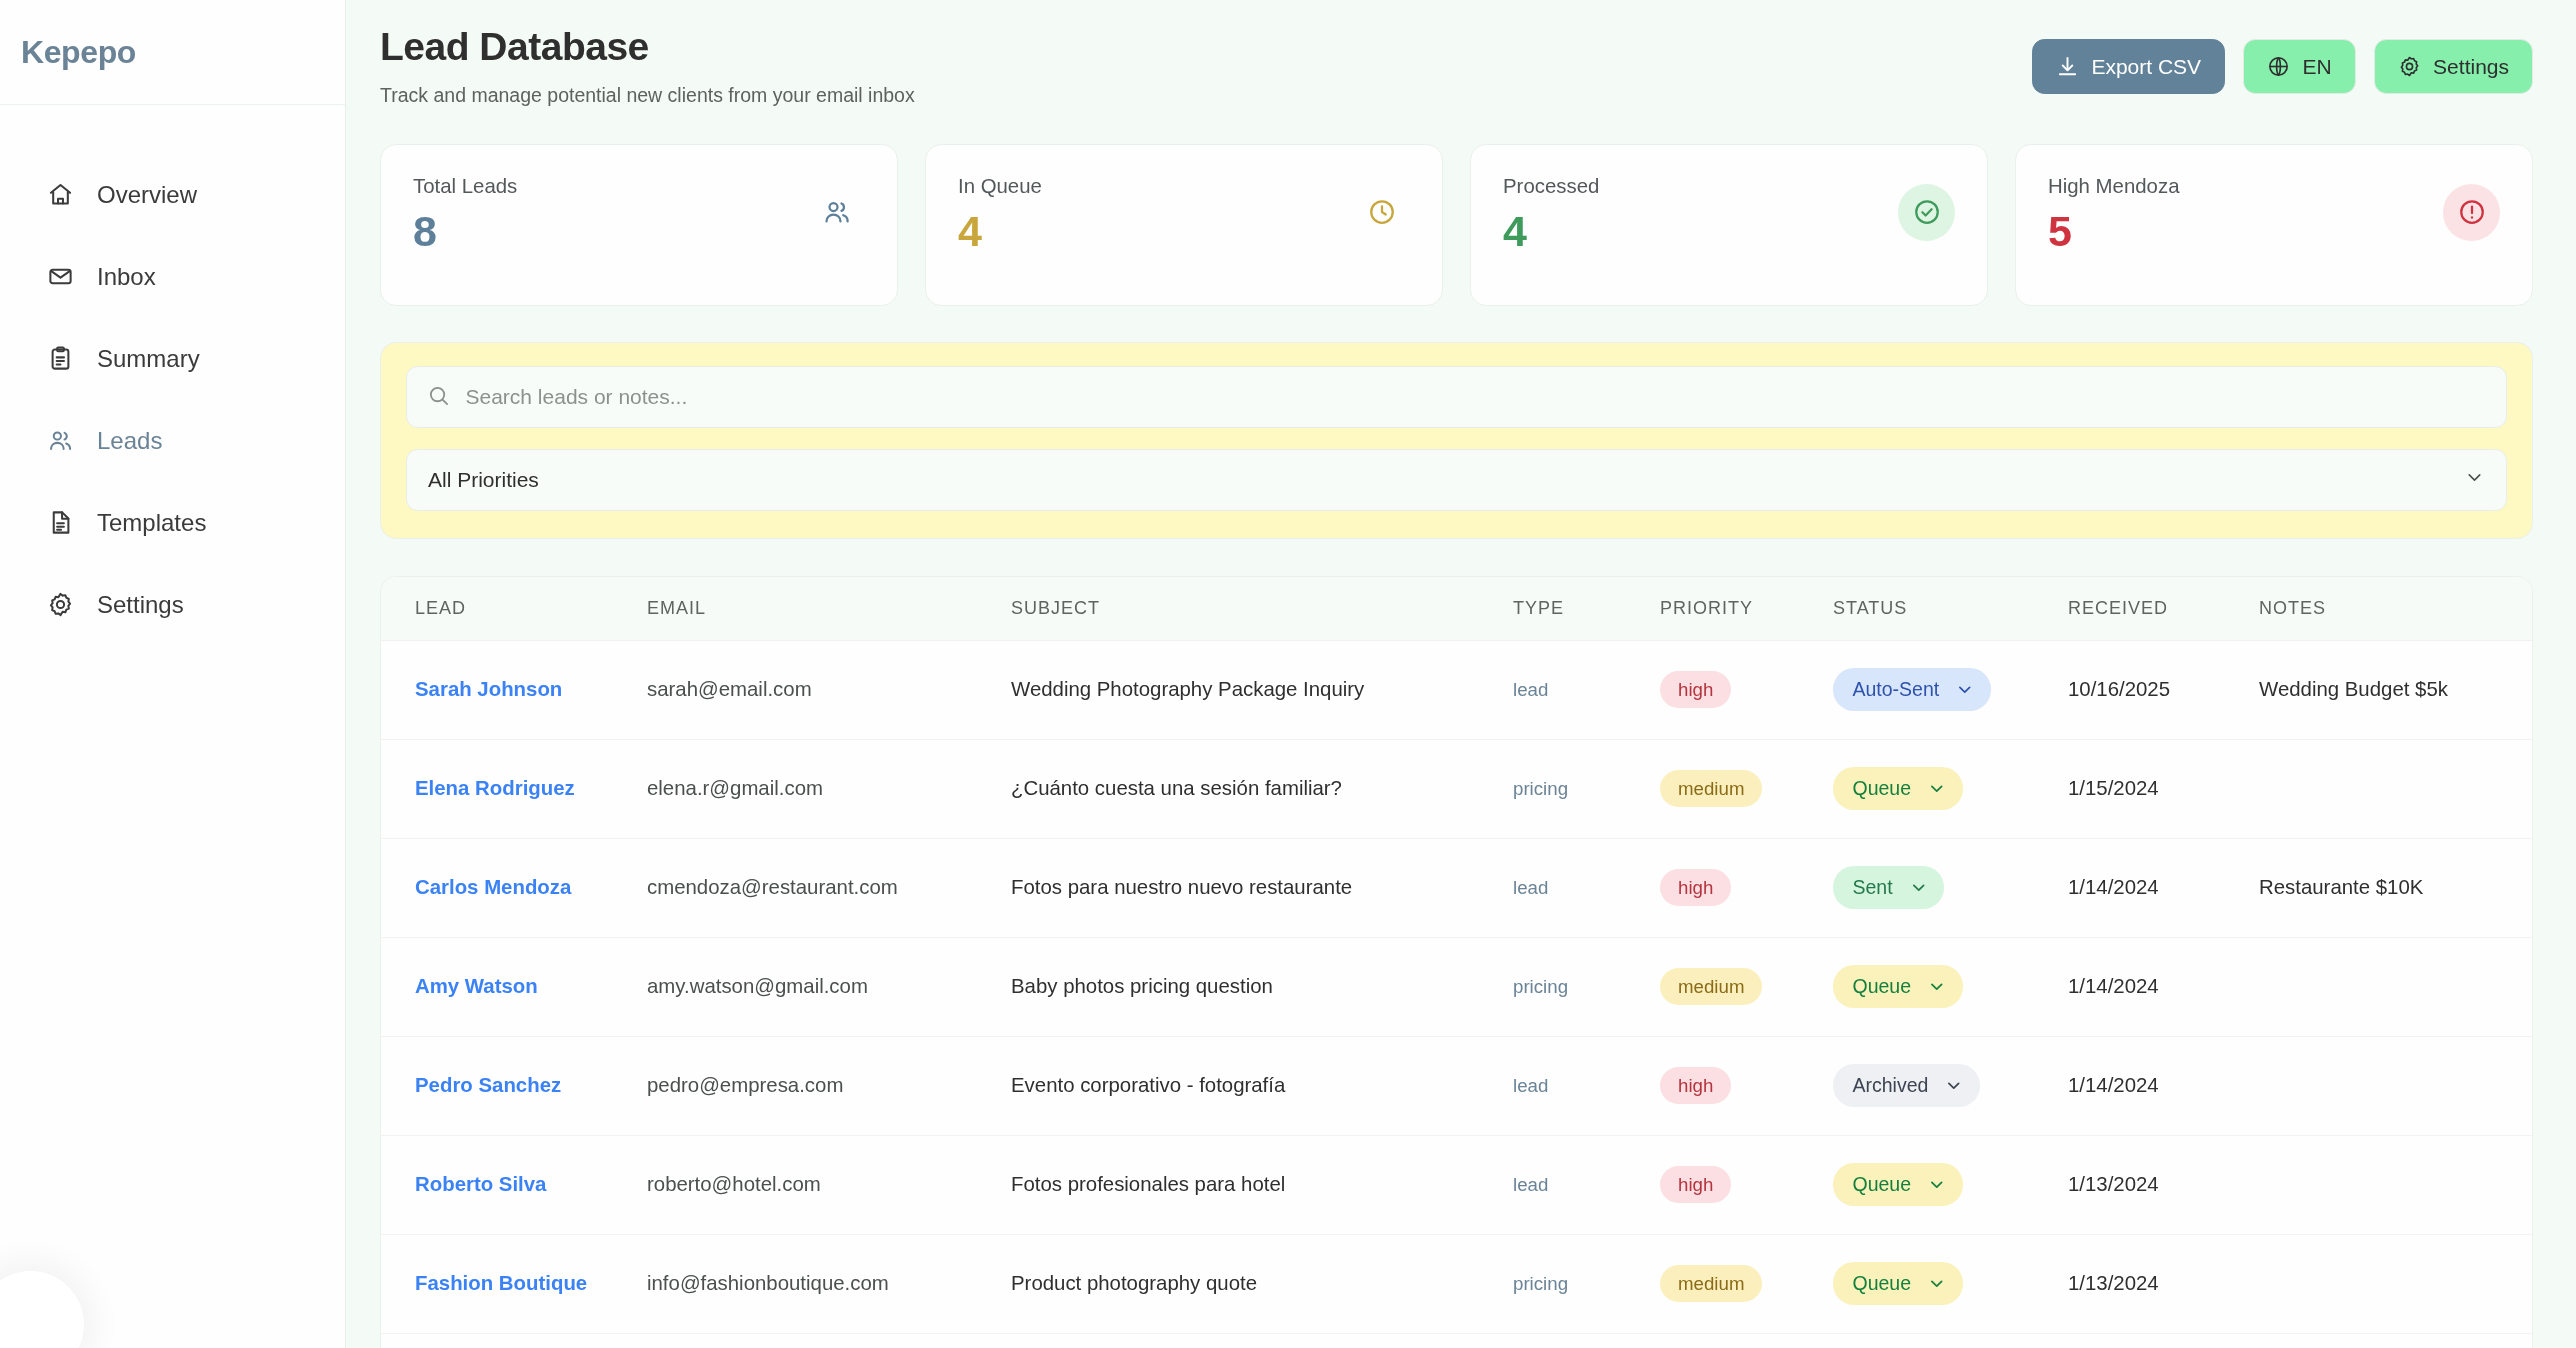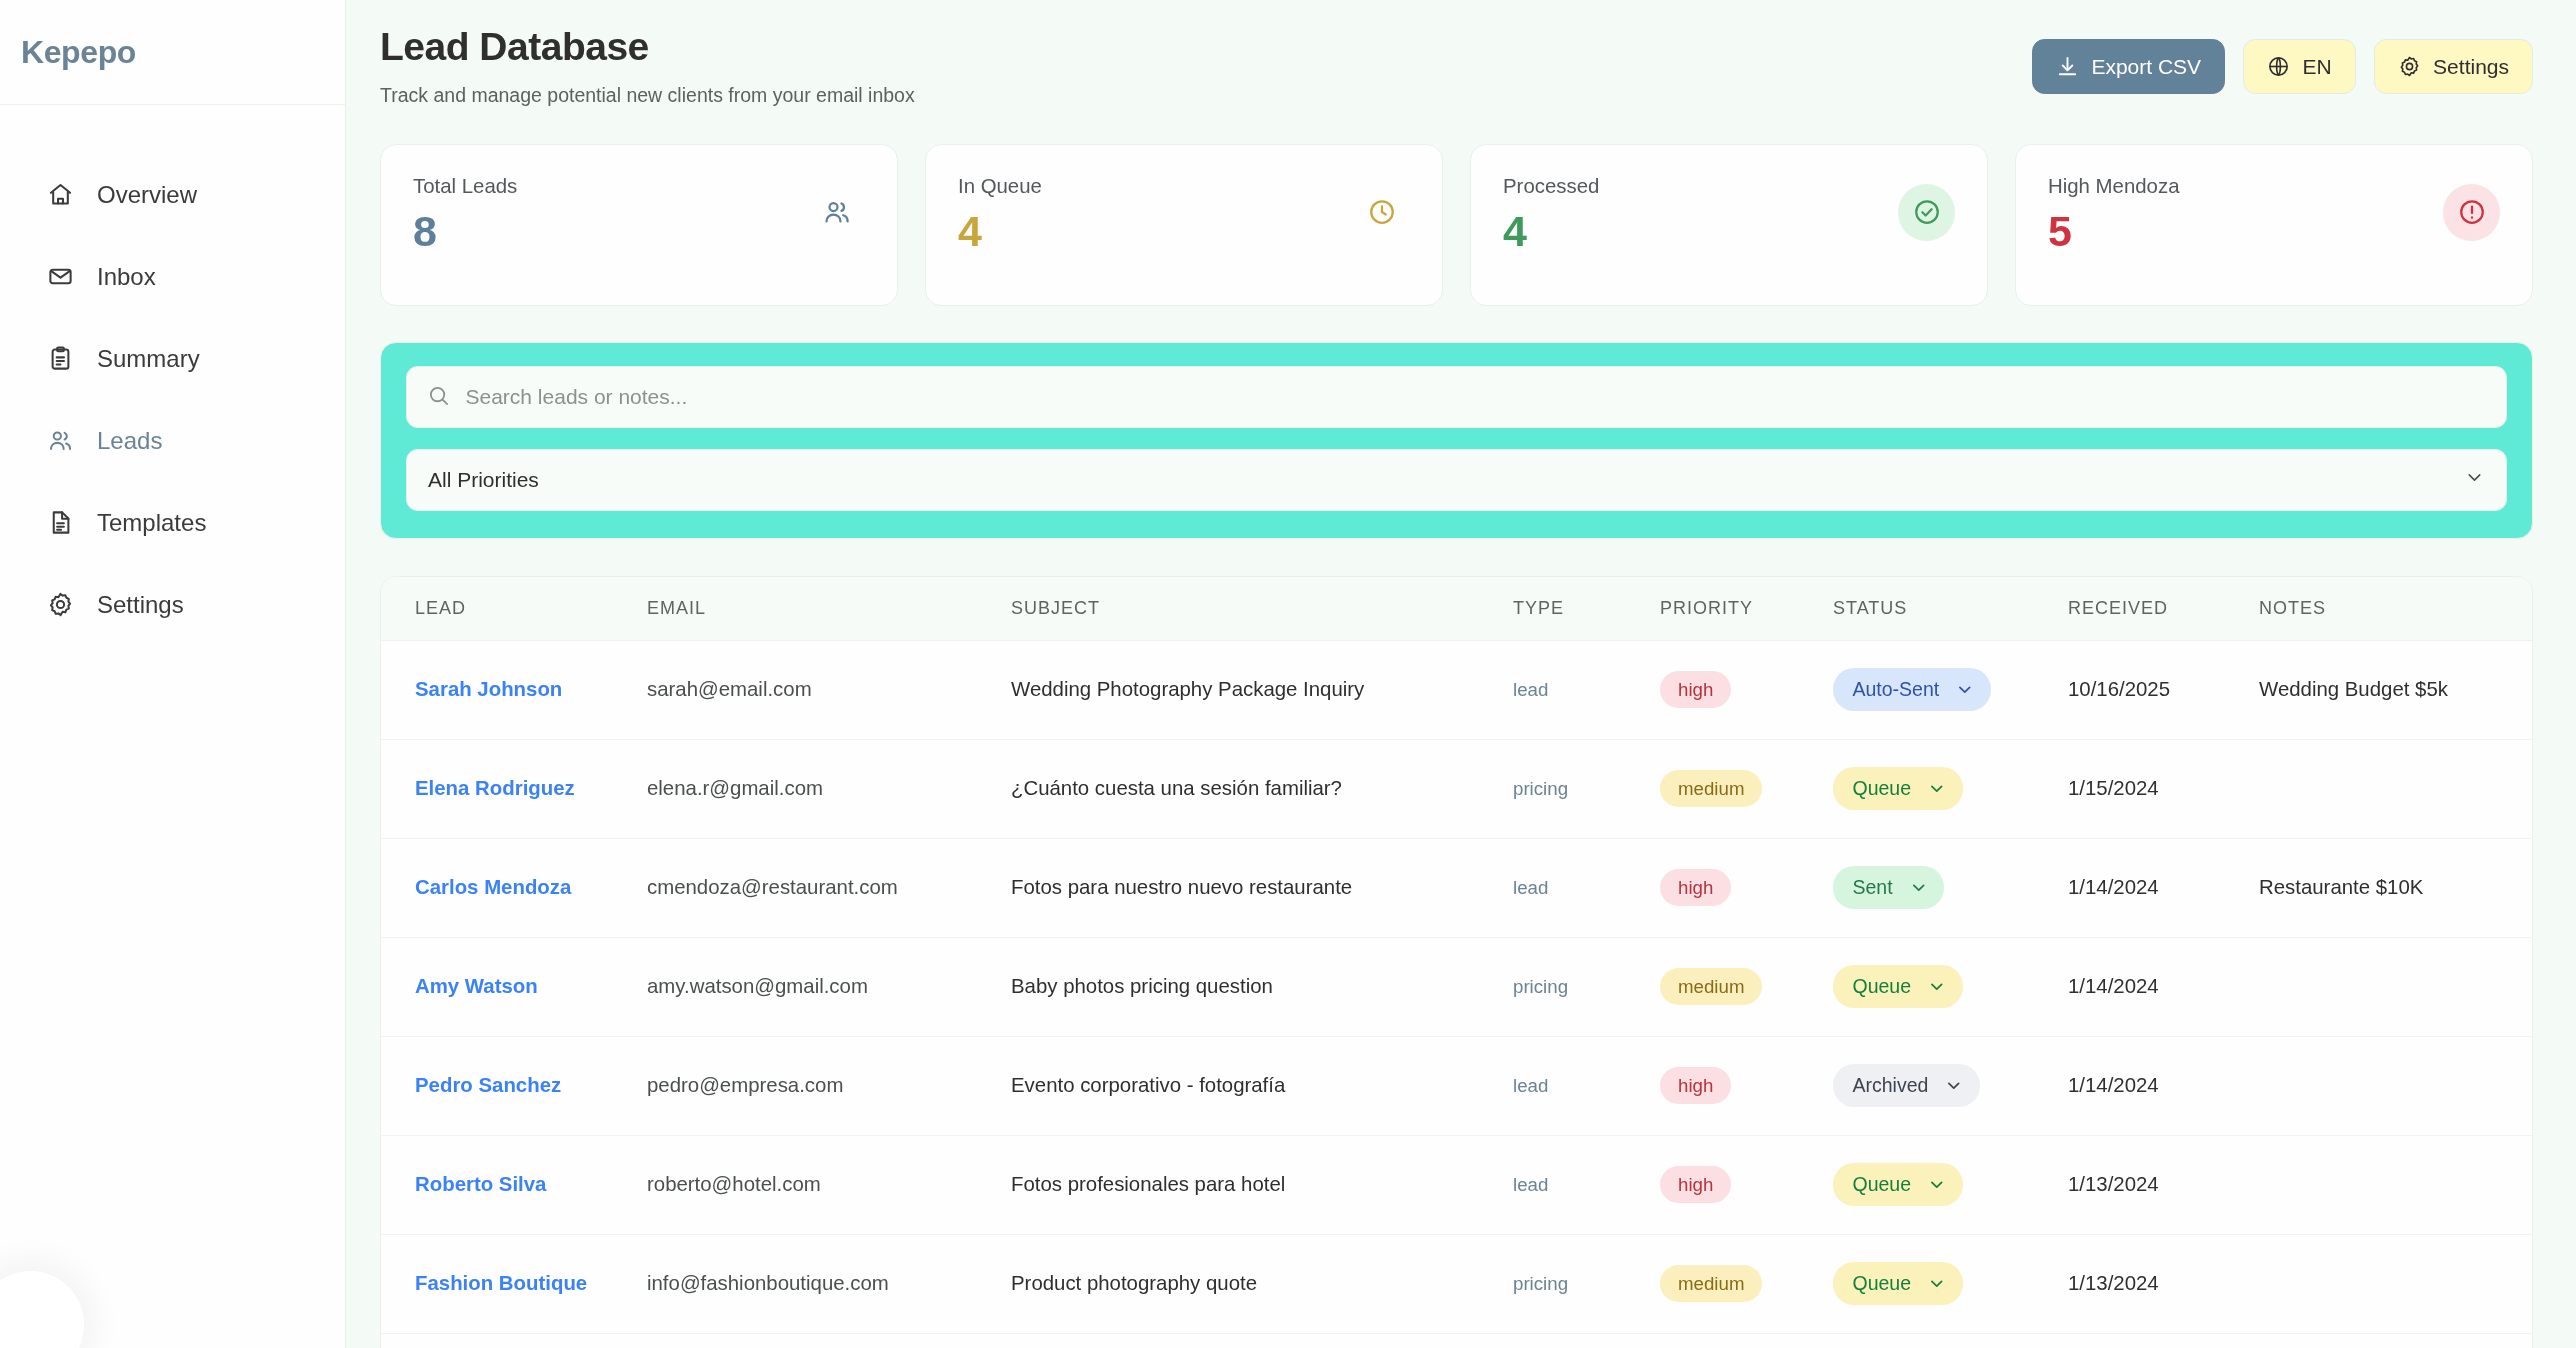--- a/index.html
+++ b/index.html
@@ -49,37 +49,37 @@
   .page-title { font-size: 39px; font-weight: bold; color: #2f2f2f; letter-spacing: -0.5px; line-height: 1.15; }
   .page-sub { font-size: 19.5px; color: #5d6160; margin-top: 14px; }
   .actions { display: flex; align-items: center; gap: 18px; padding-top: 14px; }
   .btn {
     display: inline-flex; align-items: center; gap: 12.4px;
     height: 55px; padding: 0 23px; border-radius: 12.4px;
     font-size: 21px; cursor: pointer; white-space: nowrap;
   }
   .btn svg { display: block; }
   .btn-primary { background: #62829a; color: #ffffff; border: 0.9px solid #62829a; }
-  .btn-ghost { background: #fef9c3; color: #2f2f2f; border: 0.9px solid #e4ebe5; }
+  .btn-ghost { background: #86efac; color: #2f2f2f; border: 0.9px solid #e4ebe5; }
 
   
   .stats { display: flex; gap: 27px; margin-top: 37px; }
   .stat {
     flex: 1; height: 162px; background: #fdfefd;
     border: 0.9px solid #eaf0eb; border-radius: 16px;
     padding: 30px 32px; display: flex; justify-content: space-between; align-items: flex-start;
   }
   .stat-label { font-size: 20.4px; color: #53585a; }
   .stat-value { font-size: 43px; font-weight: bold; margin-top: 12.4px; line-height: 1; }
   .stat-ico { width: 57px; height: 57px; border-radius: 50%; display: flex; align-items: center; justify-content: center; margin-top: 9px; }
   .stat-ico svg { display: block; }
 
   
   .panel {
-    margin-top: 36px; background: #5eead4;
+    margin-top: 36px; background: #fef9c3;
     border: 0.9px solid #eaf0eb; border-radius: 16px;
     padding: 23px 25px 27px 25px;
   }
   .search {
     display: flex; align-items: center; gap: 16px;
     height: 62px; border: 0.9px solid #e7eee8; border-radius: 11.5px;
     background: #f7fcf8; padding: 0 19.5px;
   }
   .search input {
     flex: 1; border: none; outline: none; background: transparent;

